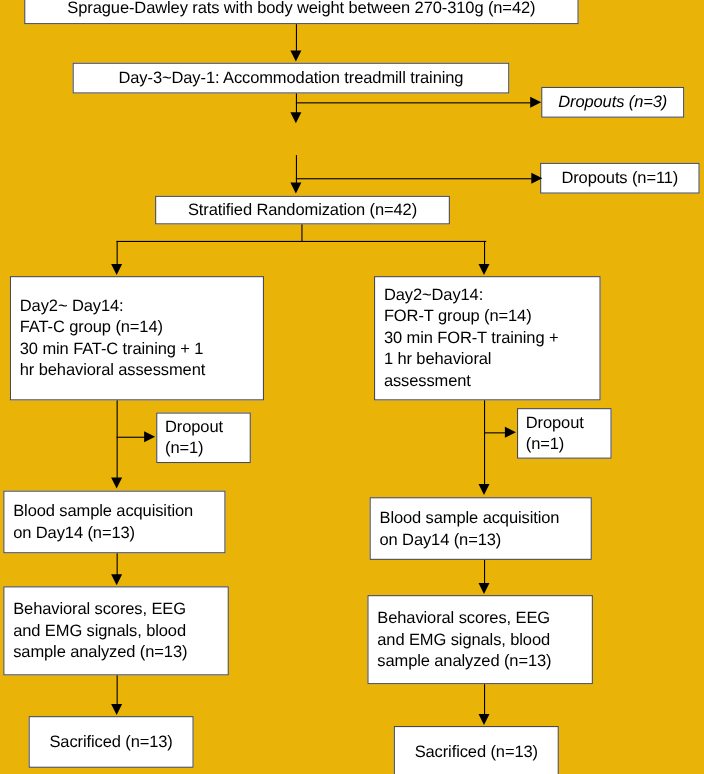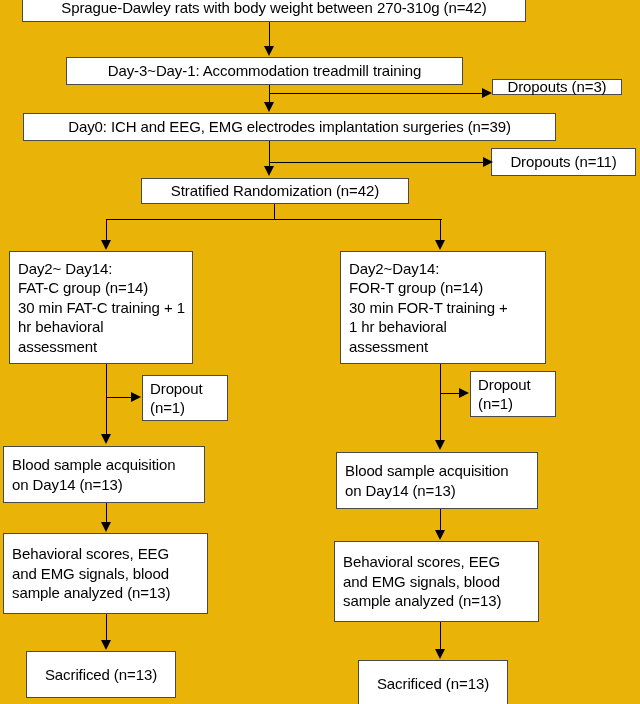--- a/index.html
+++ b/index.html
@@ -76,37 +76,34 @@
 <div id="canvas">
 
   <div class="box center" style="left:22px; top:-6px; width:504px; height:28px;">
     <span>Sprague-Dawley rats with body weight between 270-310g (n=42)</span>
   </div>
 
   <div class="box center" style="left:66px; top:57px; width:397px; height:28px;">
     <span>Day-3~Day-1: Accommodation treadmill training</span>
   </div>
 
-  <div class="box center" style="left:492px; top:79px; width:130px; height:16px;">
+  <div class="box center" style="left:492px; top:79px; width:130px; height:28px;font-style:italic;">
     <span>Dropouts (n=3)</span>
   </div>
 
-  <div class="box center" style="left:23px; top:113px; width:533px; height:28px;">
-    <span>Day0: ICH and EEG, EMG electrodes implantation surgeries (n=39)</span>
-  </div>
 
   <div class="box center" style="left:491px; top:148px; width:145px; height:28px;">
     <span>Dropouts (n=11)</span>
   </div>
 
   <div class="box center" style="left:141px; top:178px; width:268px; height:26px;">
     <span>Stratified Randomization (n=42)</span>
   </div>
 
-  <div class="box vcenter-left" style="left:9px; top:251px; width:184px; height:113px; padding-left:8px;">
+  <div class="box vcenter-left" style="left:9px; top:251px; width:231px; height:113px; padding-left:8px;">
     <span>Day2~ Day14:
 FAT-C group (n=14)
 30 min FAT-C training + 1
 hr behavioral assessment</span>
   </div>
 
   <div class="box vcenter-left" style="left:340px; top:251px; width:206px; height:113px; padding-left:8px;">
     <span>Day2~Day14:
 FOR-T group (n=14)
 30  min FOR-T training +

